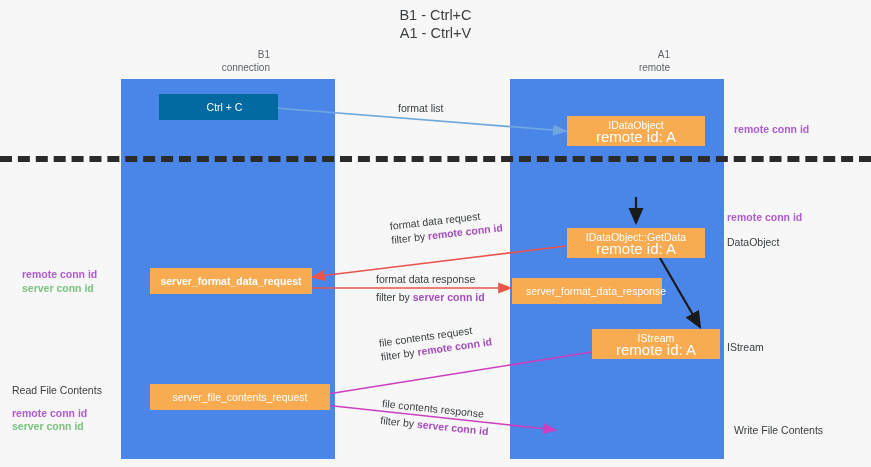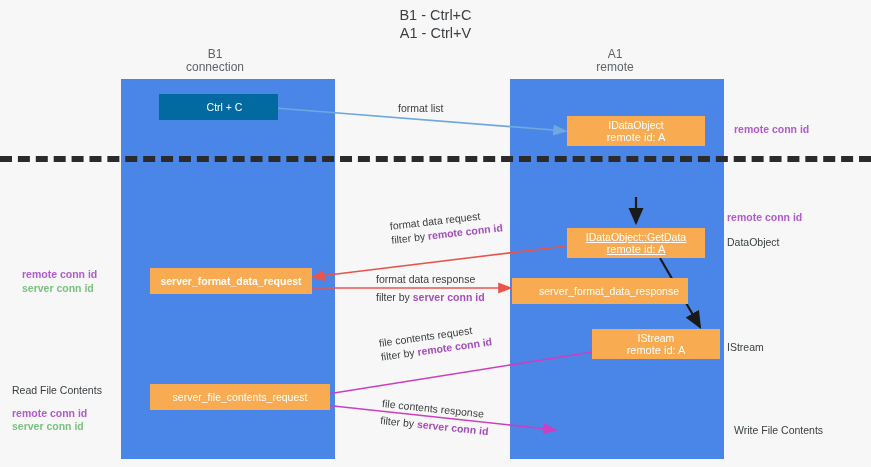--- a/index.html
+++ b/index.html
@@ -14,41 +14,41 @@
   #canvas{position:absolute;left:0;top:0;width:871px;height:467px;}
 
   
   .title{
     position:absolute;left:0;top:6px;width:871px;
     text-align:center;font-size:14.5px;line-height:18px;color:#3c4043;
   }
 
   
   .col-head{
-    position:absolute;text-align:center;font-size:12px;line-height:13px;color:#5f6368;
+    position:absolute;text-align:right;font-size:10px;line-height:13px;color:#5f6368;
   }
 
   
   .lane{
     position:absolute;background:#4a86e8;
   }
 
   
   .box{
     position:absolute;
     display:flex;flex-direction:column;
     align-items:center;justify-content:center;
     color:#ffffff;font-size:10.5px;line-height:12.5px;
     text-align:center;
     box-sizing:border-box;
     padding:2px 4px;
   }
   .box.orange{background:#f9ab52;}
   .box.green{background:#0369a1;padding-left:16px;}
-  .box .l2{font-size:11px;}
+  .box .l2{font-size:15px;}
 
   
   .edge-label{
     position:absolute;font-size:10.5px;line-height:14px;color:#3c4043;
     white-space:nowrap;
   }
   .edge-label.rot{transform-origin:left top;}
   .hl-remote{color:#a64dbd;font-weight:bold;}
   .hl-server{color:#a64dbd;font-weight:bold;}
 
@@ -125,30 +125,30 @@
   <div class="box green" style="left:159px;top:94px;width:119px;height:26px;">
     <div>Ctrl + C</div>
   </div>
 
   <div class="box orange" style="left:567px;top:116px;width:138px;height:30px;">
     <div>IDataObject</div>
     <div class="l2">remote id: A</div>
   </div>
 
 
-  <div class="box orange" style="left:567px;top:228px;width:138px;height:30px;text-decoration:underline;">
+  <div class="box orange" style="left:567px;top:228px;width:138px;height:30px;">
     <div>IDataObject::GetData</div>
     <div class="l2">remote id: A</div>
   </div>
 
   <div class="box orange" style="left:150px;top:268px;width:162px;height:26px;font-weight:bold;">
     <div>server_format_data_request</div>
   </div>
 
-  <div class="box orange" style="left:512px;top:278px;width:176px;height:26px;padding-left:22px;">
+  <div class="box orange" style="left:512px;top:278px;width:150px;height:26px;padding-left:22px;">
     <div>server_format_data_response</div>
   </div>
 
   <div class="box orange" style="left:592px;top:329px;width:128px;height:30px;">
     <div>IStream</div>
     <div class="l2">remote id: A</div>
   </div>
 
   <div class="box orange" style="left:150px;top:384px;width:180px;height:26px;">
     <div>server_file_contents_request</div>

